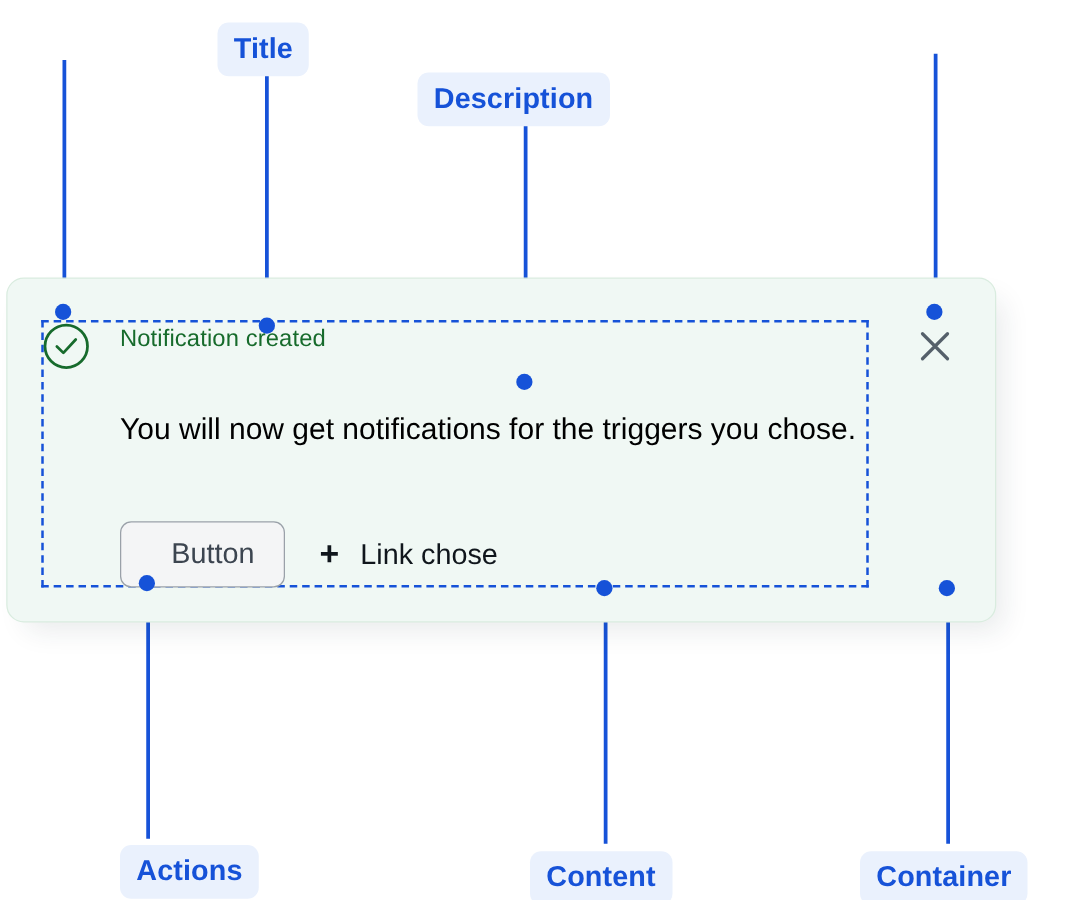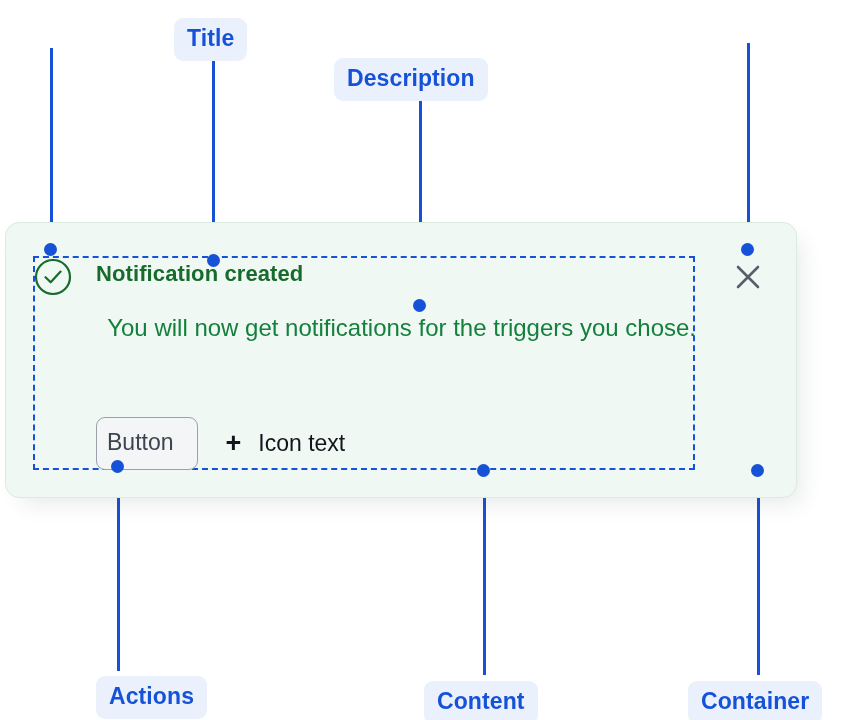--- a/index.html
+++ b/index.html
@@ -77,58 +77,57 @@
     top: 258px;
     width: 38px;
     height: 38px;
   }
 
   
   .notif-title {
     position: absolute;
     left: 96px;
     top: 261px;
-    font-size: 22px;
-    font-weight: 700;
+    font-size: 19px;
+    font-weight: 400;
     color: #176b2c;
     line-height: 1.2;
     letter-spacing: 0.1px;
   }
 
   
   .notif-desc {
     position: absolute;
     left: 96px;
-    top: 308px;
+    top: 324px;
     width: 600px;
     font-size: 24px;
     font-weight: 400;
-    color: #15803d;
+    color: #000000;
     line-height: 39px;
-    text-align: right;
   }
 
   
   .actions-row {
     position: absolute;
     left: 96px;
     top: 417px;
     display: flex;
     align-items: center;
     gap: 28px;
   }
   .btn {
     background: #f4f5f6;
     border: 1.5px solid #9aa1a9;
     border-radius: 9px;
     color: #3c4550;
     font-family: "Liberation Sans", sans-serif;
     font-size: 23px;
     line-height: 1;
-    padding: 13px 23px 15px 10px;
+    padding: 13px 23px 15px 40px;
     cursor: pointer;
   }
   .link-action {
     display: flex;
     align-items: center;
     gap: 17px;
     color: #10161c;
     font-size: 23px;
     cursor: pointer;
   }
@@ -175,21 +174,21 @@
   </div>
 
   <div class="notif-title">Notification created</div>
 
   <div class="notif-desc">You will now get notifications for the triggers you chose.</div>
 
   <div class="actions-row">
     <button class="btn">Button</button>
     <div class="link-action">
       <span class="plus-icon">+</span>
-      <span>Icon text</span>
+      <span>Link chose</span>
     </div>
   </div>
 
   <div class="dismiss-btn">
     <svg width="30" height="30" viewBox="0 0 30 30" fill="none" xmlns="http://www.w3.org/2000/svg">
       <path d="M5 5 L25 25 M25 5 L5 25" stroke="#55606a" stroke-width="2.6" stroke-linecap="round"></path>
     </svg>
   </div>
 
   <div class="dot" style="left:44px;  top:243px;"></div>

